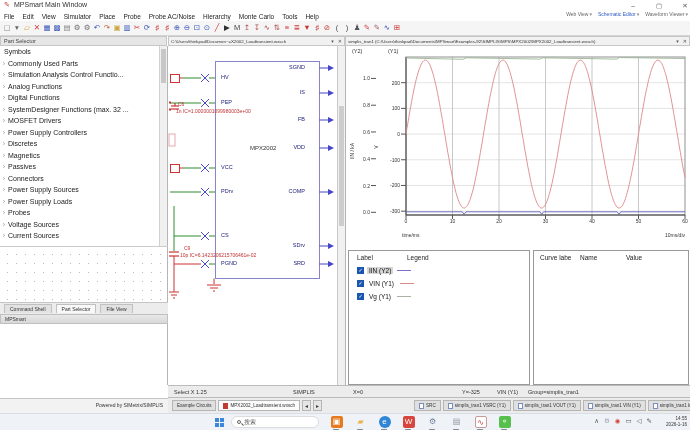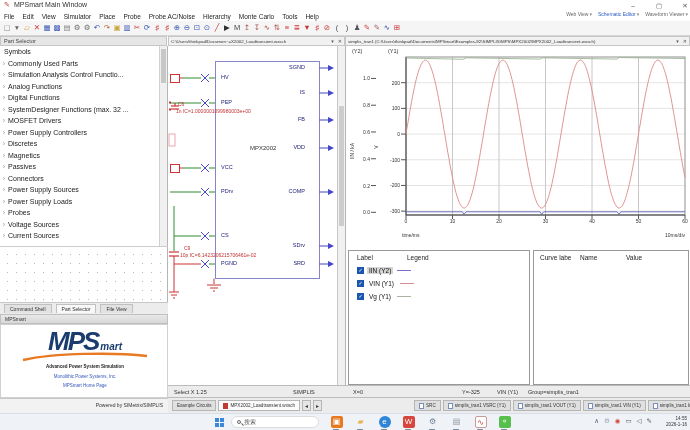--- a/index.html
+++ b/index.html
@@ -271,32 +271,20 @@
   <div id="sym-scroll">
       <div id="sym-thumb"></div>
     </div>
   <div id="preview-area"></div>
   <div id="left-tabs">
       <span class="ltab">Command Shell</span>
       <span class="ltab active">Part Selector</span>
       <span class="ltab">File View</span>
     </div>
   <div id="mps-header">MPSmart</div>
-  <div id="logo-panel">
-    <div id="logo-row">
-      <span id="logo-main">MPS</span>
-      <span id="logo-suffix">mart</span>
-    </div>
-    <svg id="logo-swoosh" width="132" height="12">
-      <path d="M4,9 C35,2 95,1 128,5" stroke="#e87a22" stroke-width="2.5" fill="none"></path>
-    </svg>
-    <div id="logo-tagline">Advanced Power System Simulation</div>
-    <div class="logo-link" style="top:49px;">Monolithic Power Systems, Inc.</div>
-    <div class="logo-link" style="top:58px;">MPSmart Home Page</div>
-  </div>
   <div id="powered-bar">Powered by SIMetrix/SIMPLIS</div>
 </div>
 
 <div class="abs" id="schem-panel">
   <div id="schem-canvas"></div>
   <svg class="abs" style="left:0;top:0;" width="169" height="339">
 
     <rect x="47.5" y="15.5" width="104" height="217" stroke="#8585c8" fill="none" stroke-width="1"></rect>
 
     <rect x="2.5" y="28.5" width="9" height="8" stroke="#cc3333" fill="none" stroke-width="1"></rect>

